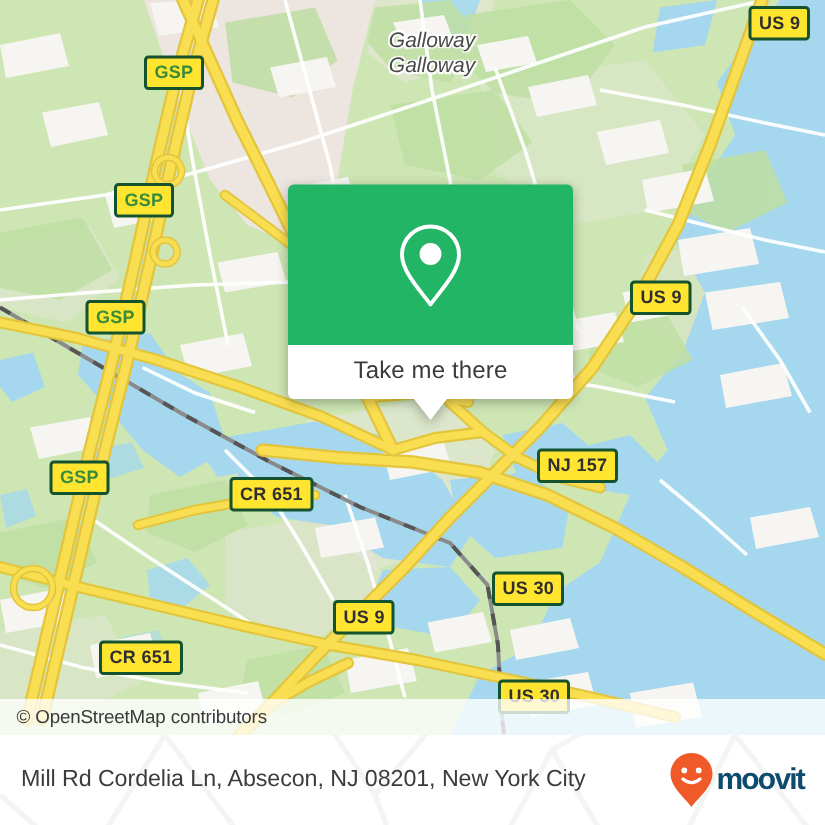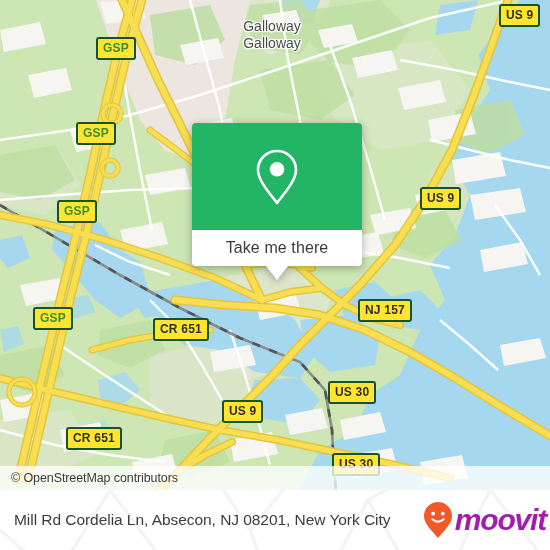--- a/index.html
+++ b/index.html
@@ -81,21 +81,21 @@
        1px -1px 0 #fff, -1px -1px 0 #fff,
        0 1px 2px #fff, 1px 0 2px #fff;
     white-space: nowrap;
   }
 
   
   .popup {
     position: absolute;
     left: 192px;
     top: 123px;
-    width: 170px;
+    width: 190px;
     z-index: 60;
     filter: drop-shadow(0 2px 4px rgba(0,0,0,0.30));
   }
   .popup-body {
     background: #22b566;
     border-radius: 4px 4px 0 0;
     height: 107px;
     display: flex;
     align-items: center;
     justify-content: center;
@@ -141,43 +141,42 @@
     width: 550px; height: 100px;
     opacity: 0.30;
     pointer-events: none;
   }
   .footer-inner {
     position: relative;
     height: 60px;
     display: flex;
     align-items: center;
     justify-content: space-between;
-    padding: 0 4px 0 14px;
+    padding: 0 14px 0 14px;
     box-sizing: border-box;
   }
   .footer-address {
     font-size: 15.5px;
     color: #3c3c3c;
     line-height: 1.35;
     max-width: 400px;
     letter-spacing: -0.05px;
   }
   .brand {
     display: flex;
     align-items: center;
     gap: 2px;
     flex: none;
   }
   .brand-wordmark {
-    font-size: 30px;
+    font-size: 20px;
     font-weight: bold;
-    color: #a21caf;
+    color: #0c4a6e;
     letter-spacing: -1.2px;
     line-height: 1;
-    font-style: italic;
   }
 </style>
 </head>
 <body>
 
 <div id="app">
 
   <div id="map">
     <svg width="550" height="490" viewBox="0 0 550 490" xmlns="http://www.w3.org/2000/svg">
       <defs>
@@ -342,21 +341,21 @@
           <path d="M110,160 a8,8 0 1,0 0.1,0"></path>
         </g>
         <g stroke="#f9de52" stroke-width="3" fill="none">
           <circle cx="22" cy="392" r="13"></circle>
           <path d="M112,105 a9,9 0 1,0 0.1,0"></path>
           <path d="M110,160 a8,8 0 1,0 0.1,0"></path>
         </g>
       </g>
     </svg>
 
-    <div class="place-label" style="left:227px; top:18px; width:90px;">
+    <div class="place-label" style="left:243px; top:18px; width:90px;font-style:italic;">
       <div>Galloway</div>
       <div>Galloway</div>
     </div>
 
     <div class="shield gsp" style="left:96px; top:37px;">GSP</div>
     <div class="shield gsp" style="left:76px; top:122px;">GSP</div>
     <div class="shield gsp" style="left:57px; top:200px;">GSP</div>
     <div class="shield gsp" style="left:33px; top:307px;">GSP</div>
     <div class="shield us" style="left:499px; top:4px;">US 9</div>
     <div class="shield us" style="left:420px; top:187px;">US 9</div>

